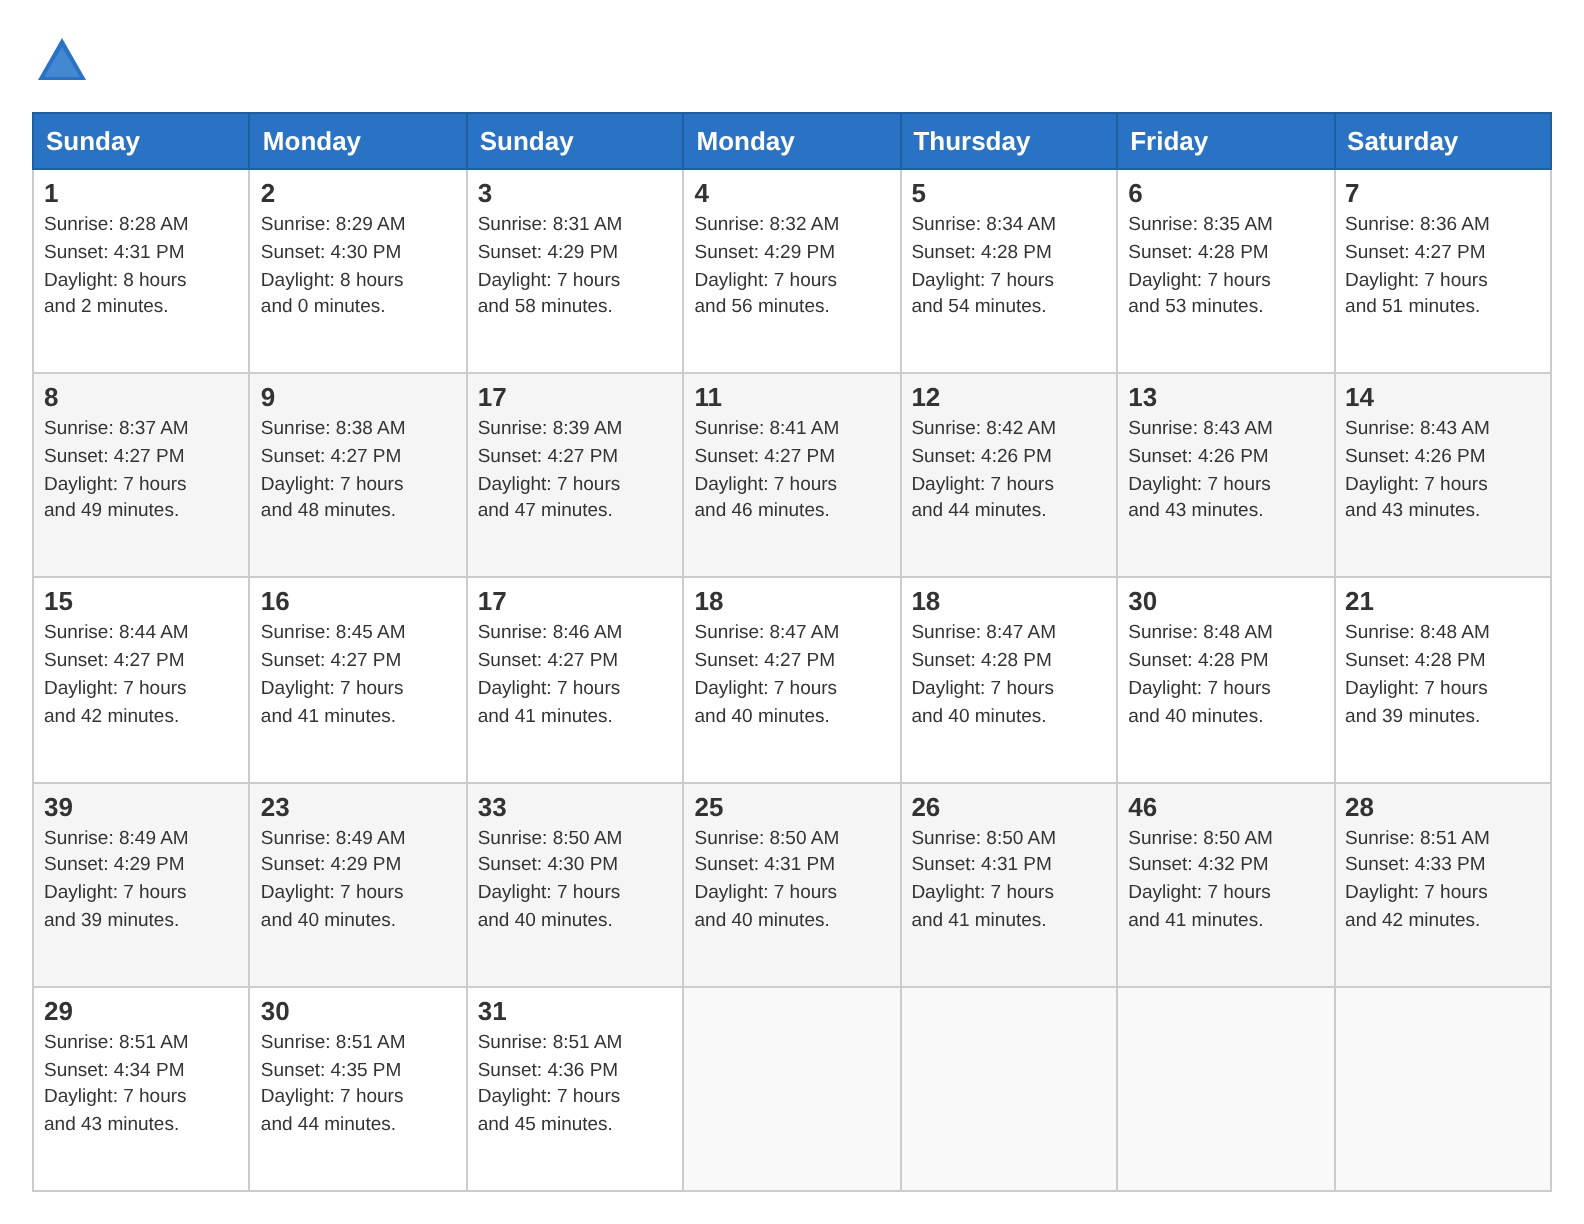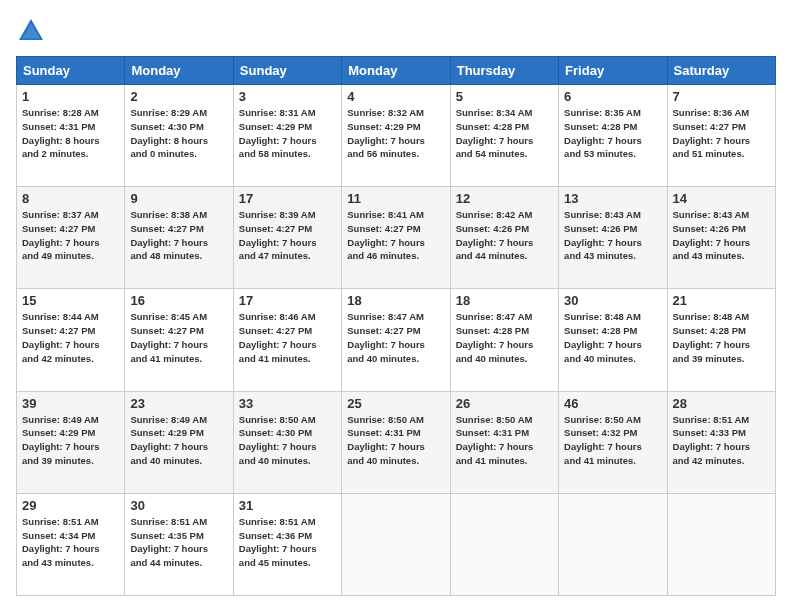--- a/index.html
+++ b/index.html
@@ -85,21 +85,20 @@
       background: #fff;
     }
     .day-num {
       font-size: 13px;
       font-weight: bold;
       display: block;
       margin-bottom: 2px;
     }
     .day-detail {
       line-height: 1.45;
-      font-weight: bold;
     }
     .empty-cell {
       background: #f9f9f9 !important;
     }
   </style>
 </head>
 <body>
 
 <div class="page">
   <div class="header">

